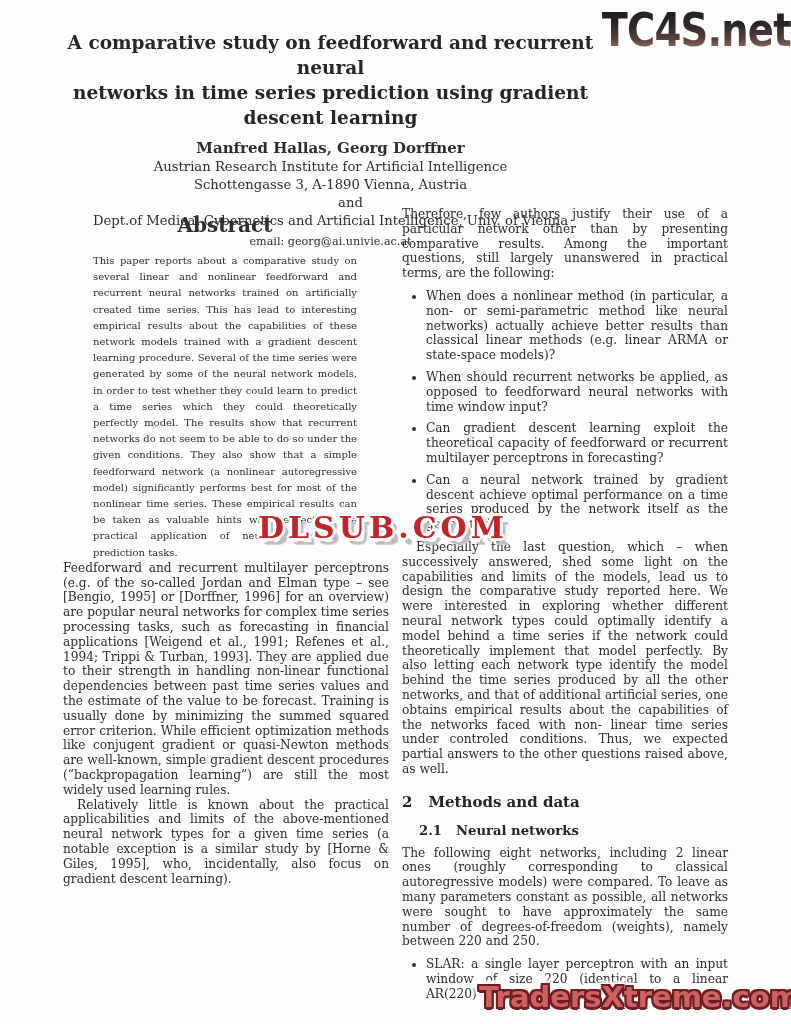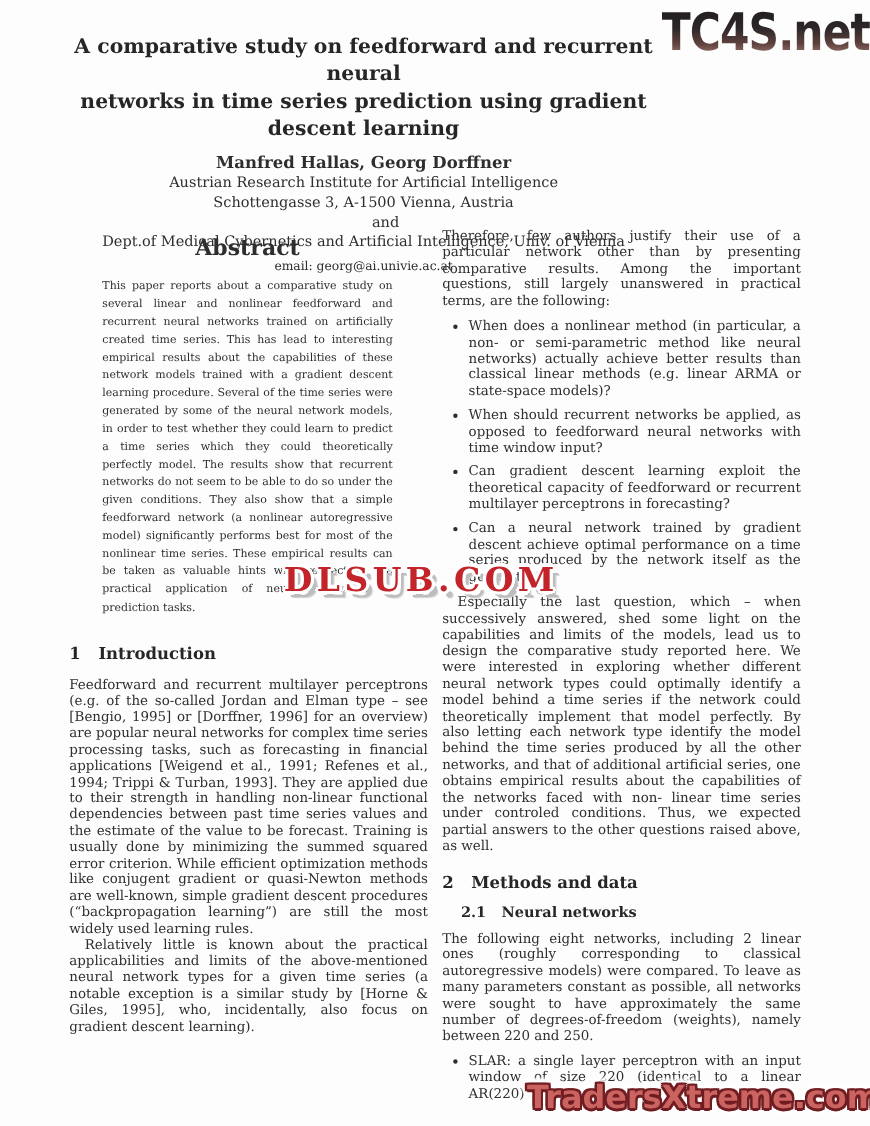--- a/index.html
+++ b/index.html
@@ -73,36 +73,33 @@
 
   <div class="wm wm-tc4s">TC4S.net</div>
 
   <header class="header">
     <h1 class="title">
       <span class="tline">A comparative study on feedforward and recurrent neural</span>
       <span class="tline">networks in time series prediction using gradient descent learning</span>
     </h1>
     <div class="authors">Manfred Hallas, Georg Dorffner</div>
     <div class="affil">Austrian Research Institute for Artificial Intelligence</div>
-    <div class="affil">Schottengasse 3, A-1500 Vienna, Austria</div>
+    <div class="affil">Schottengasse 3, A-1890 Vienna, Austria</div>
     <div class="affil-and">and</div>
     <div class="affil">Dept.of Medical Cybernetics and Artificial Intelligence, Univ. of Vienna</div>
     <div class="email">email: georg@ai.univie.ac.at</div>
   </header>
 
   <div class="columns">
 
     <div class="col">
       <div class="abstract-block">
         <div class="abstract-heading">Abstract</div>
         <p class="abstract-body">This paper reports about a comparative study on several linear and nonlinear feedforward and recurrent neural networks trained on artificially created time series. This has lead to interesting empirical results about the capabilities of these network models trained with a gradient descent learning procedure. Several of the time series were generated by some of the neural network models, in order to test whether they could learn to predict a time series which they could theoretically perfectly model. The results show that recurrent networks do not seem to be able to do so under the given conditions. They also show that a simple feedforward network (a nonlinear autoregressive model) significantly performs best for most of the nonlinear time series. These empirical results can be taken as valuable hints with respect to the practical application of neural networks in prediction tasks.</p>
       </div>
-      <h2 class="section-heading">
-        <span class="secnum">1</span><span>Introduction</span>
-      </h2>
       <p class="body-par">Feedforward and recurrent multilayer perceptrons (e.g. of the so-called Jordan and Elman type – see [Bengio, 1995] or [Dorffner, 1996] for an overview) are popular neural networks for complex time series processing tasks, such as forecasting in financial applications [Weigend et al., 1991; Refenes et al., 1994; Trippi &amp; Turban, 1993]. They are applied due to their strength in handling non-linear functional dependencies between past time series values and the estimate of the value to be forecast. Training is usually done by minimizing the summed squared error criterion. While efficient optimization methods like conjugent gradient or quasi-Newton methods are well-known, simple gradient descent procedures (“backpropagation learning”) are still the most widely used learning rules.</p>
       <p class="body-par indent">Relatively little is known about the practical applicabilities and limits of the above-mentioned neural network types for a given time series (a notable exception is a similar study by [Horne &amp; Giles, 1995], who, incidentally, also focus on gradient descent learning).</p>
     </div>
 
     <div class="col">
       <p class="body-par">Therefore, few authors justify their use of a particular network other than by presenting comparative results. Among the important questions, still largely unanswered in practical terms, are the following:</p>
       <ul class="qlist">
         <li><span>When does a nonlinear method (in particular, a non- or semi-parametric method like neural networks) actually achieve better results than classical linear methods (e.g. linear ARMA or state-space models)?</span></li>
         <li><span>When should recurrent networks be applied, as opposed to feedforward neural networks with time window input?</span></li>
         <li><span>Can gradient descent learning exploit the theoretical capacity of feedforward or recurrent multilayer perceptrons in forecasting?</span></li>

